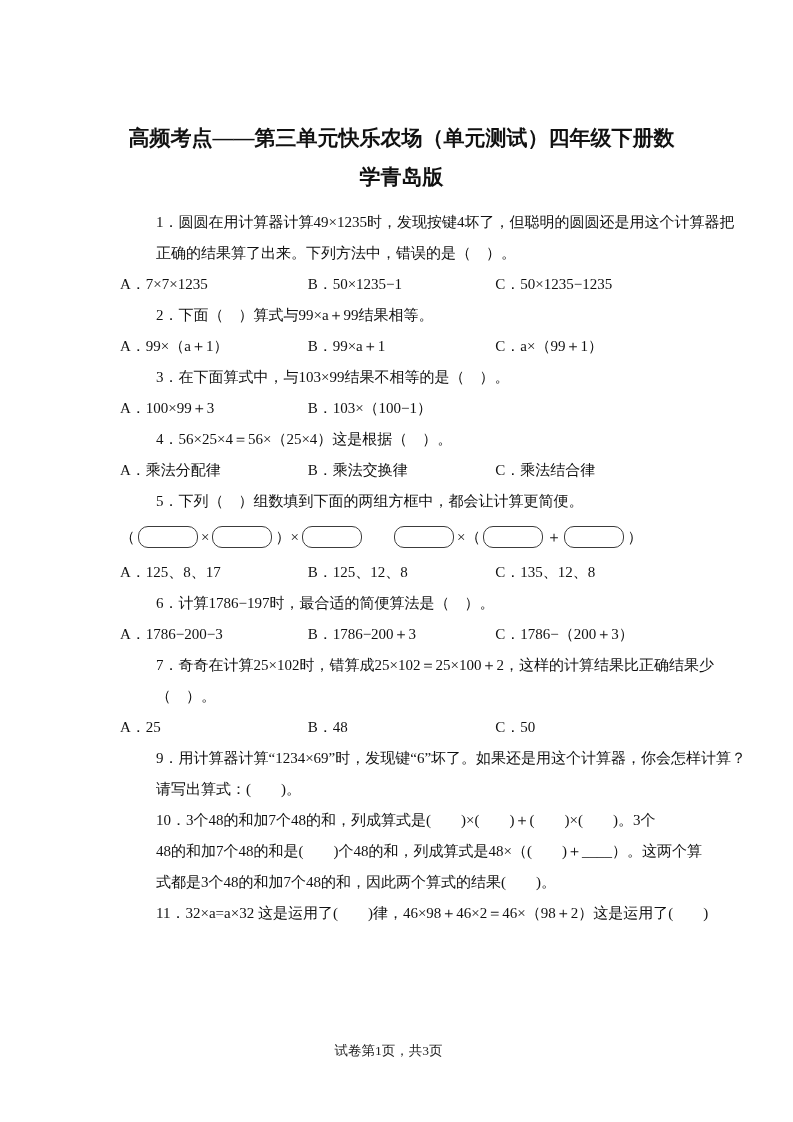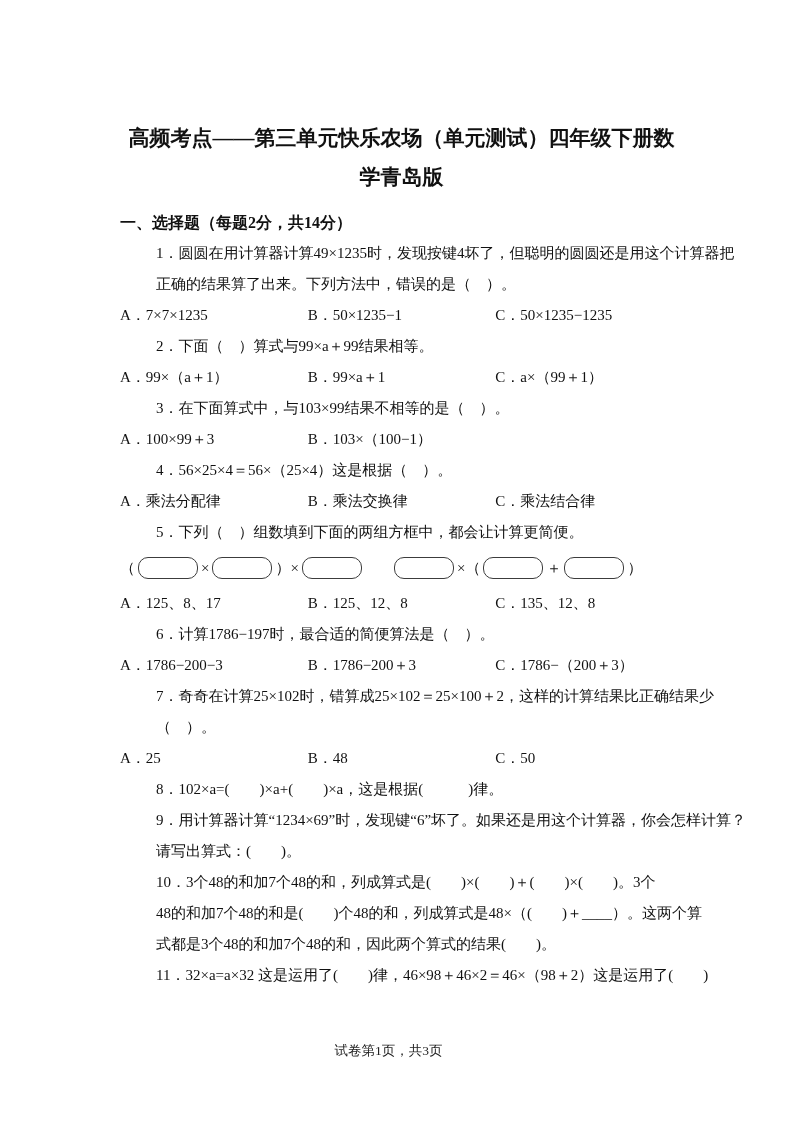--- a/index.html
+++ b/index.html
@@ -73,21 +73,20 @@
 </head>
 <body>
 
 <div class="page">
 
   <div class="title">
     <div>高频考点——第三单元快乐农场（单元测试）四年级下册数</div>
     <div>学青岛版</div>
   </div>
 
-  <div class="heading">一、选择题（每题2分，共14分）</div>
 
   <div class="line">1．圆圆在用计算器计算49×1235时，发现按键4坏了，但聪明的圆圆还是用这个计算器把</div>
   <div class="line">正确的结果算了出来。下列方法中，错误的是（　）。</div>
   <div class="options">
     <span class="opt">A．7×7×1235</span>
     <span class="opt">B．50×1235−1</span>
     <span class="opt">C．50×1235−1235</span>
   </div>
 
   <div class="line">2．下面（　）算式与99×a＋99结果相等。</div>
@@ -141,21 +140,20 @@
 
   <div class="line">7．奇奇在计算25×102时，错算成25×102＝25×100＋2，这样的计算结果比正确结果少</div>
   <div class="line">（　）。</div>
   <div class="options">
     <span class="opt">A．25</span>
     <span class="opt">B．48</span>
     <span class="opt">C．50</span>
   </div>
 
 
-  <div class="line">8．102×a=(　　)×a+(　　)×a，这是根据(　　　)律。</div>
 
   <div class="line">9．用计算器计算“1234×69”时，发现键“6”坏了。如果还是用这个计算器，你会怎样计算？</div>
   <div class="line">请写出算式：(　　)。</div>
 
   <div class="line">10．3个48的和加7个48的和，列成算式是(　　)×(　　)＋(　　)×(　　)。3个</div>
   <div class="line">48的和加7个48的和是(　　)个48的和，列成算式是48×（(　　)＋____）。这两个算</div>
   <div class="line">式都是3个48的和加7个48的和，因此两个算式的结果(　　)。</div>
 
   <div class="line">11．32×a=a×32 这是运用了(　　)律，46×98＋46×2＝46×（98＋2）这是运用了(　　)</div>
 

